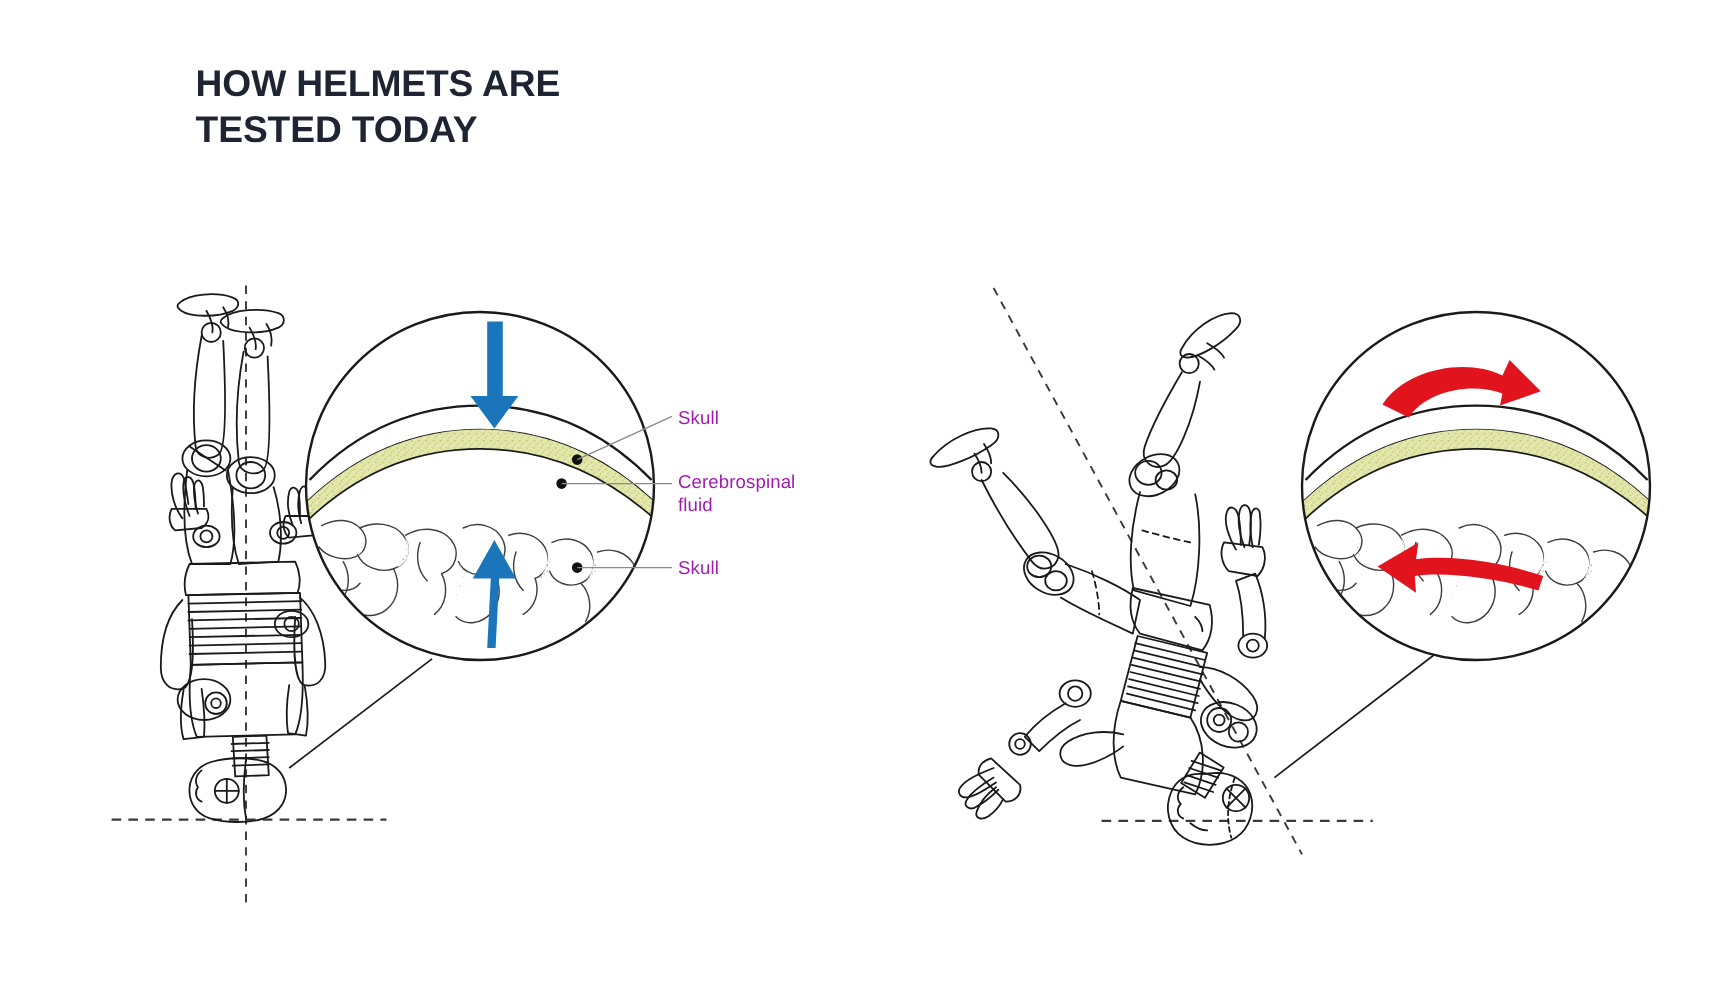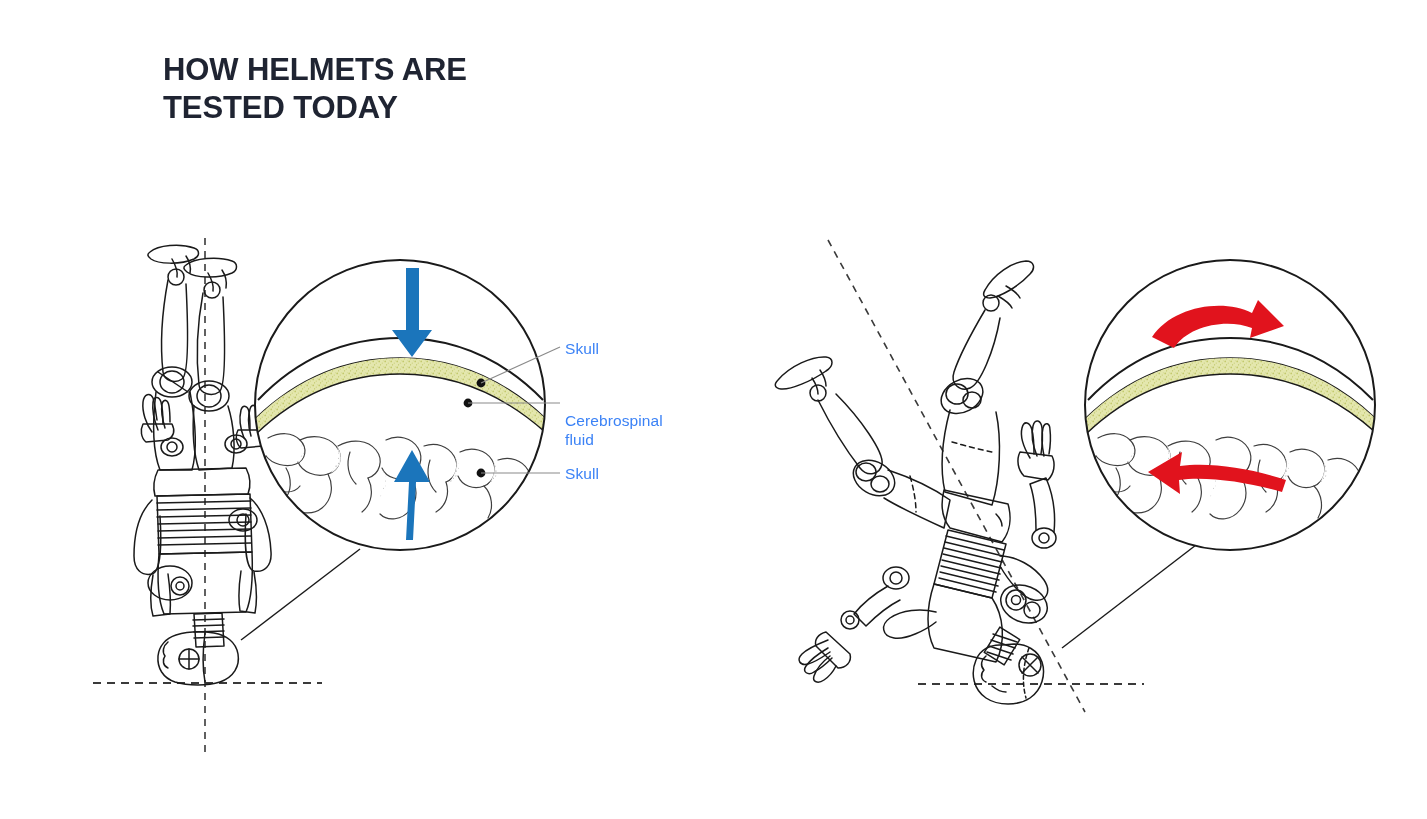--- a/index.html
+++ b/index.html
@@ -27,26 +27,26 @@
     margin:0;
   }
   #title-left{left:163px;top:51px;}
 
   .svg-layer{position:absolute;left:0;top:0;width:1427px;height:819px;}
 
   .label-text{
     position:absolute;
     font-size:15.5px;
     line-height:19px;
-    color:#3b82f6;
+    color:#a21caf;
     white-space:pre-line;
     letter-spacing:0.1px;
   }
   #label-skull{left:565px;top:339px;}
-  #label-csf{left:565px;top:411px;width:118px;}
+  #label-csf{left:565px;top:393px;width:118px;}
   #label-brain{left:565px;top:464px;}
 </style>
 </head>
 <body>
 
 <div class="stage">
 
   <div class="panel" id="panel-left">
     <h1 class="panel-title" id="title-left">HOW HELMETS ARE
 TESTED TODAY</h1>

